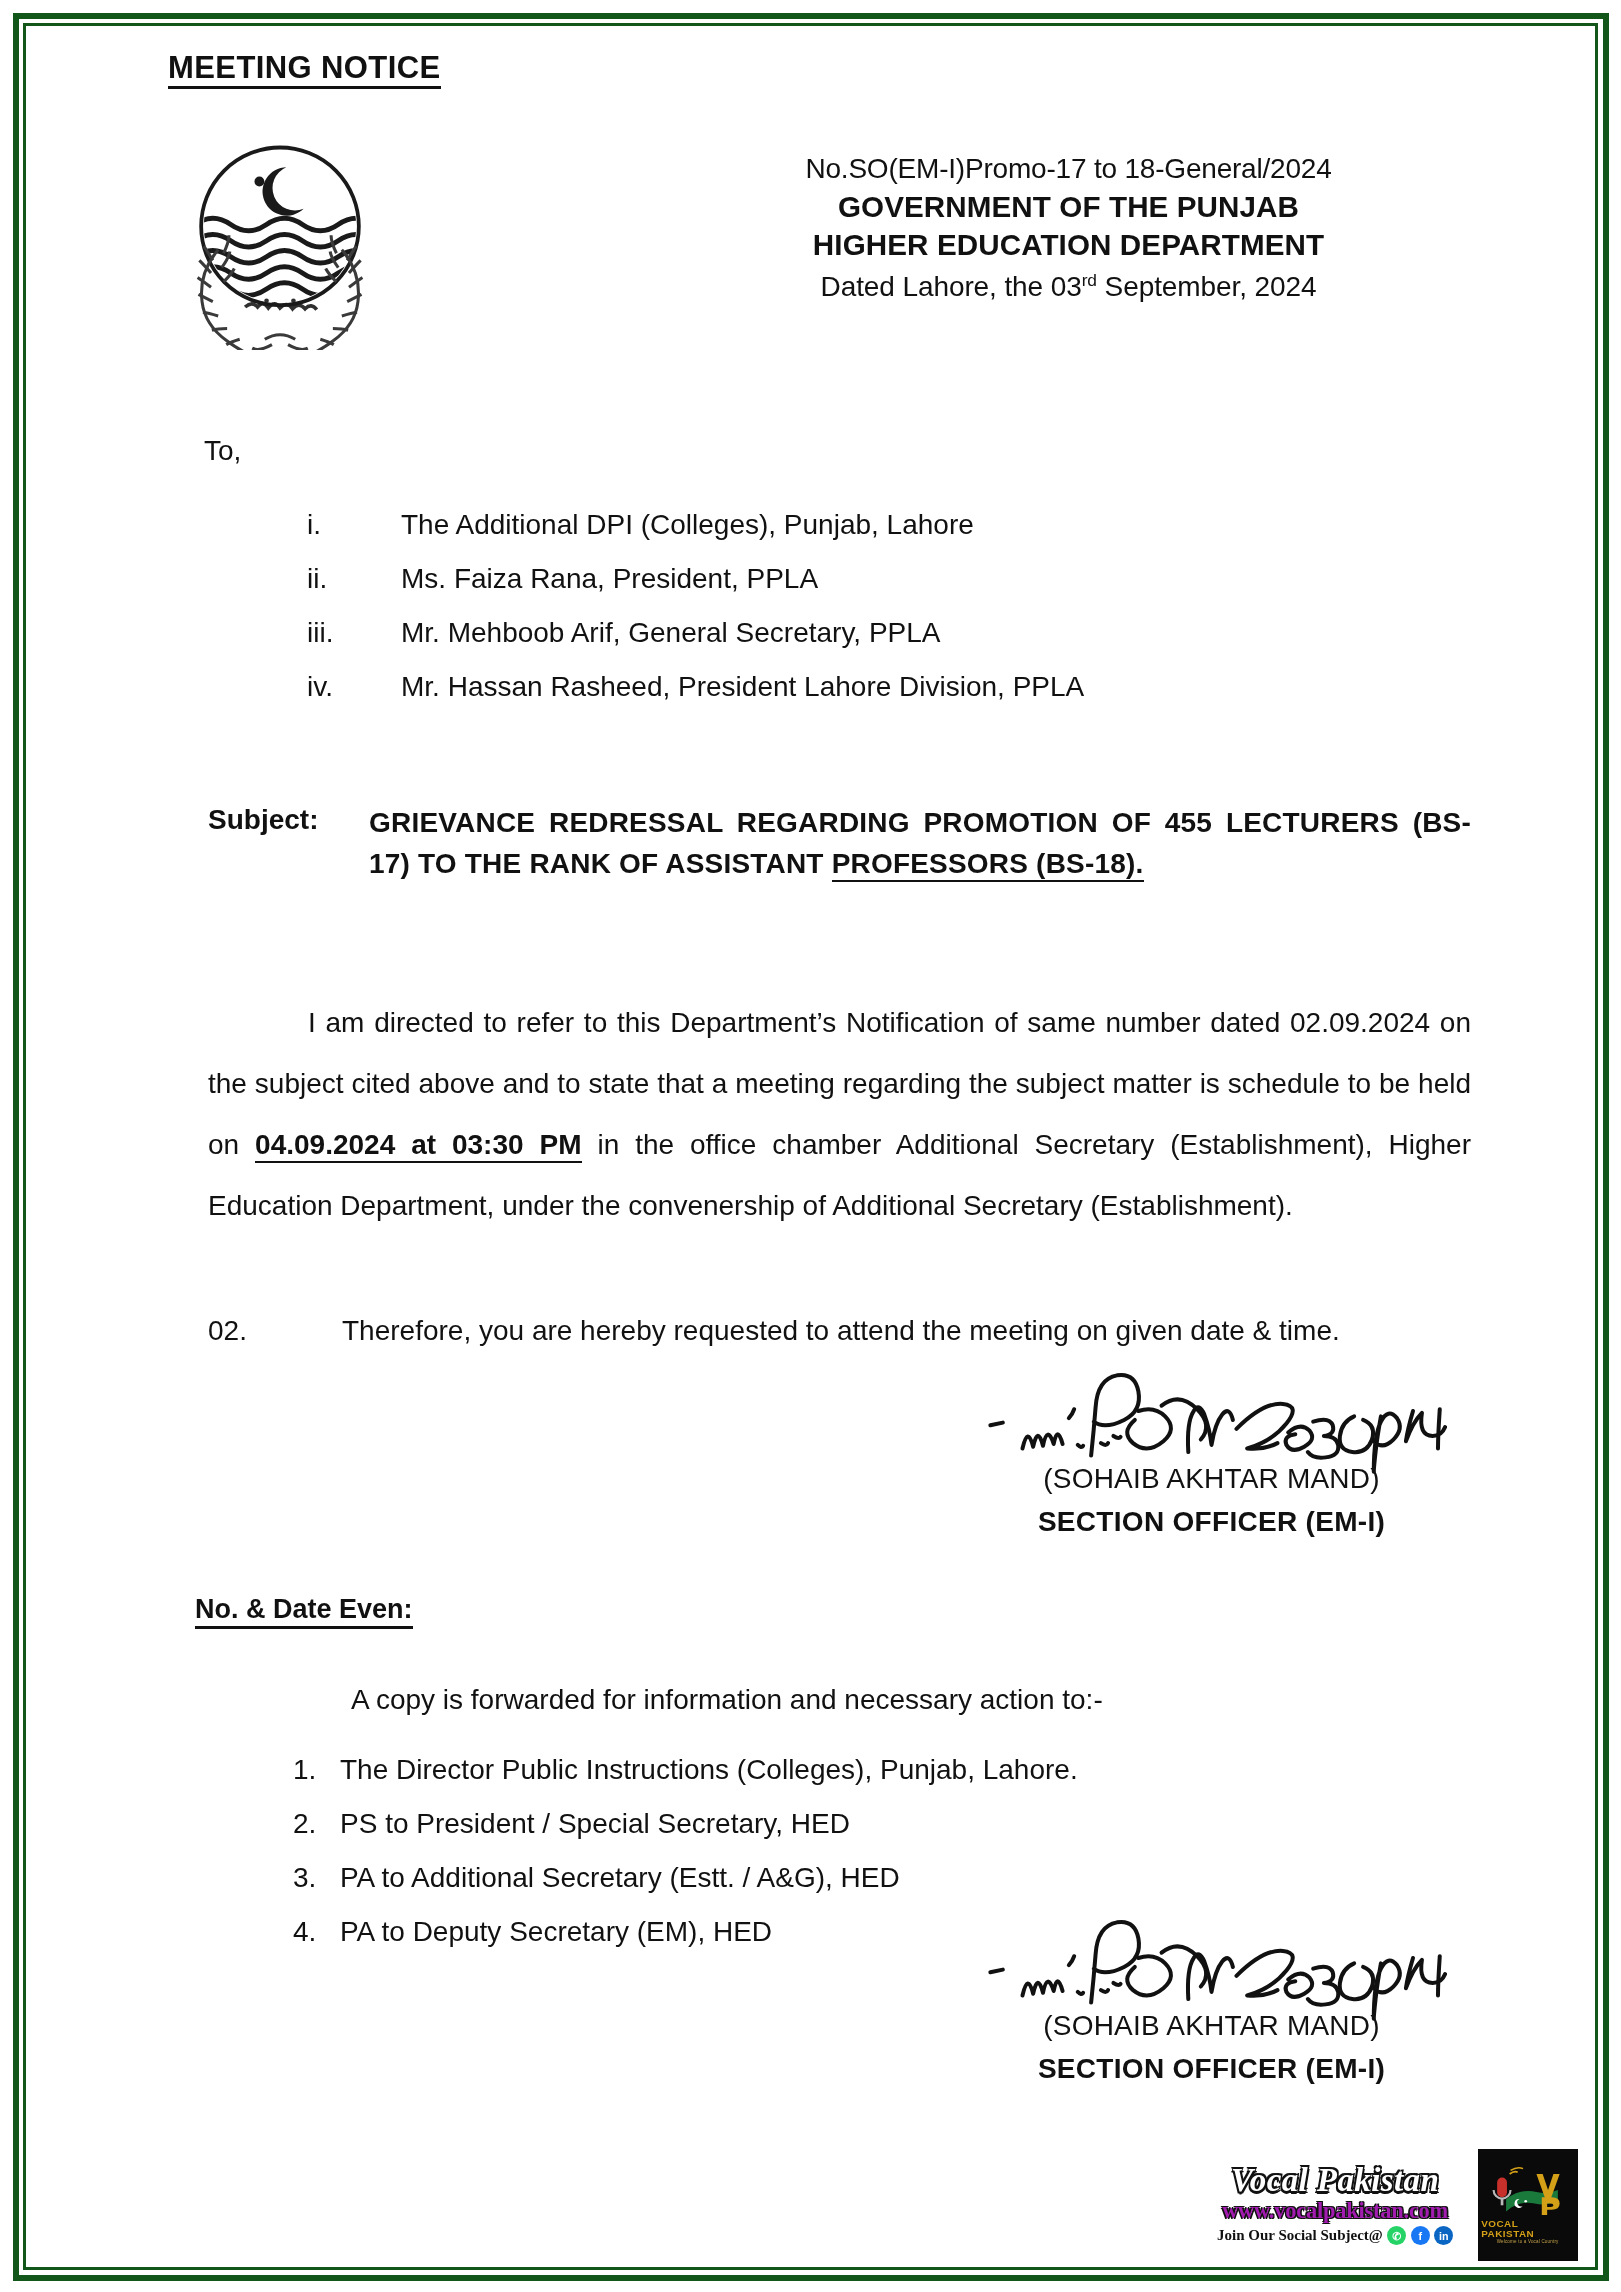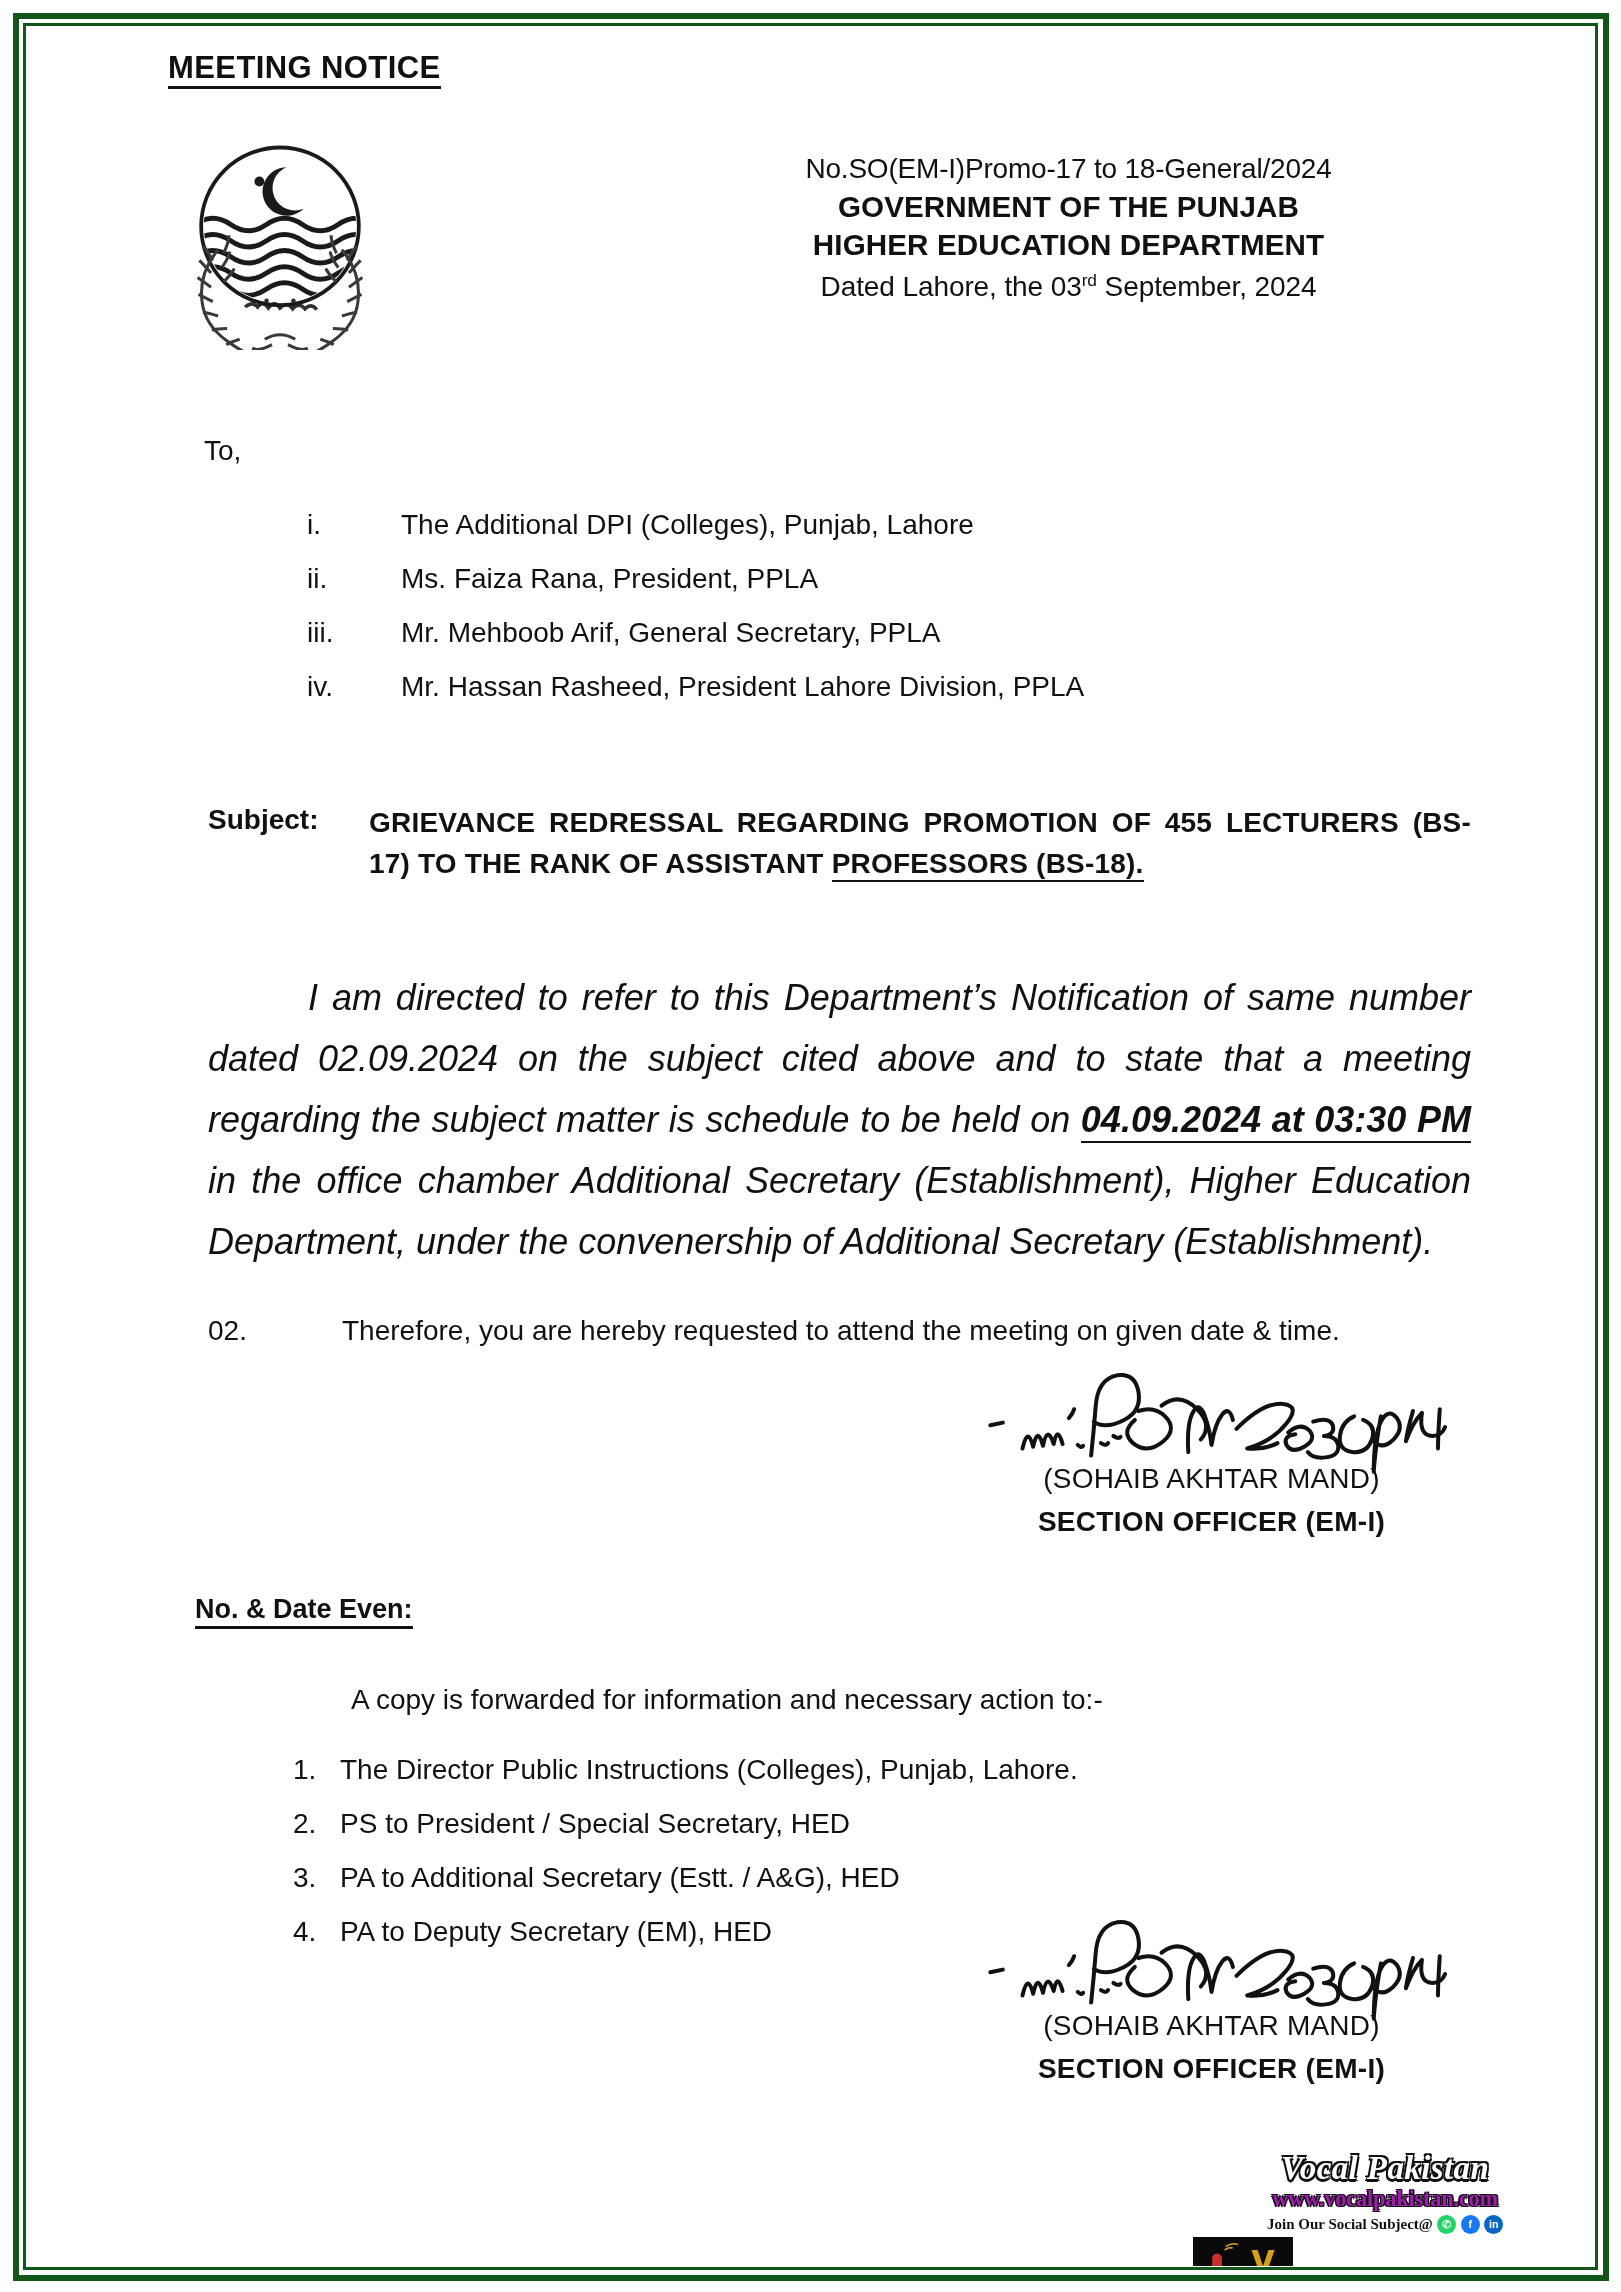--- a/index.html
+++ b/index.html
@@ -90,24 +90,23 @@
     letter-spacing:0.2px;
   }
   .subject-body .u{
     border-bottom:2.7px solid #111;
     display:inline-block;
     line-height:1.1;
   }
 
   
   .body-block{
-    position:absolute;left:170px;top:931px;width:1263px;
-    font-size:36px;
+    position:absolute;left:170px;top:956px;width:1263px;
+    font-size:28px;
     line-height:61px;
-    font-style:italic;
   }
   .body-block p{margin:0;text-align:justify;text-justify:inter-word;}
   .body-block p.j{
     text-align:justify;
   }
   .indent-lead{display:inline-block;width:100px;}
   .bold-u{
     font-weight:bold;
     border-bottom:2.7px solid #111;
     padding-bottom:0.9px;
@@ -148,21 +147,21 @@
     display:flex;align-items:baseline;
     font-size:28px;line-height:1.0;margin-bottom:26px;
   }
   .copylist .rn{width:47px;flex:0 0 47px;}
   .copylist .rt{flex:1;}
 
   
   .watermark{
     position:absolute;right:5.4px;bottom:5.4px;
     width:385px;height:112px;
-    display:flex;align-items:stretch;flex-direction:column;
+    display:flex;align-items:stretch;
   }
   .wm-text{
     flex:1;background:#fff;
     display:flex;flex-direction:column;
     justify-content:center;align-items:center;
     padding:2.7px 3.6px 3.6px 3.6px;box-sizing:border-box;
   }
   .wm-brand{
     font-family:"Liberation Serif", serif;
     font-style:italic;font-weight:bold;

